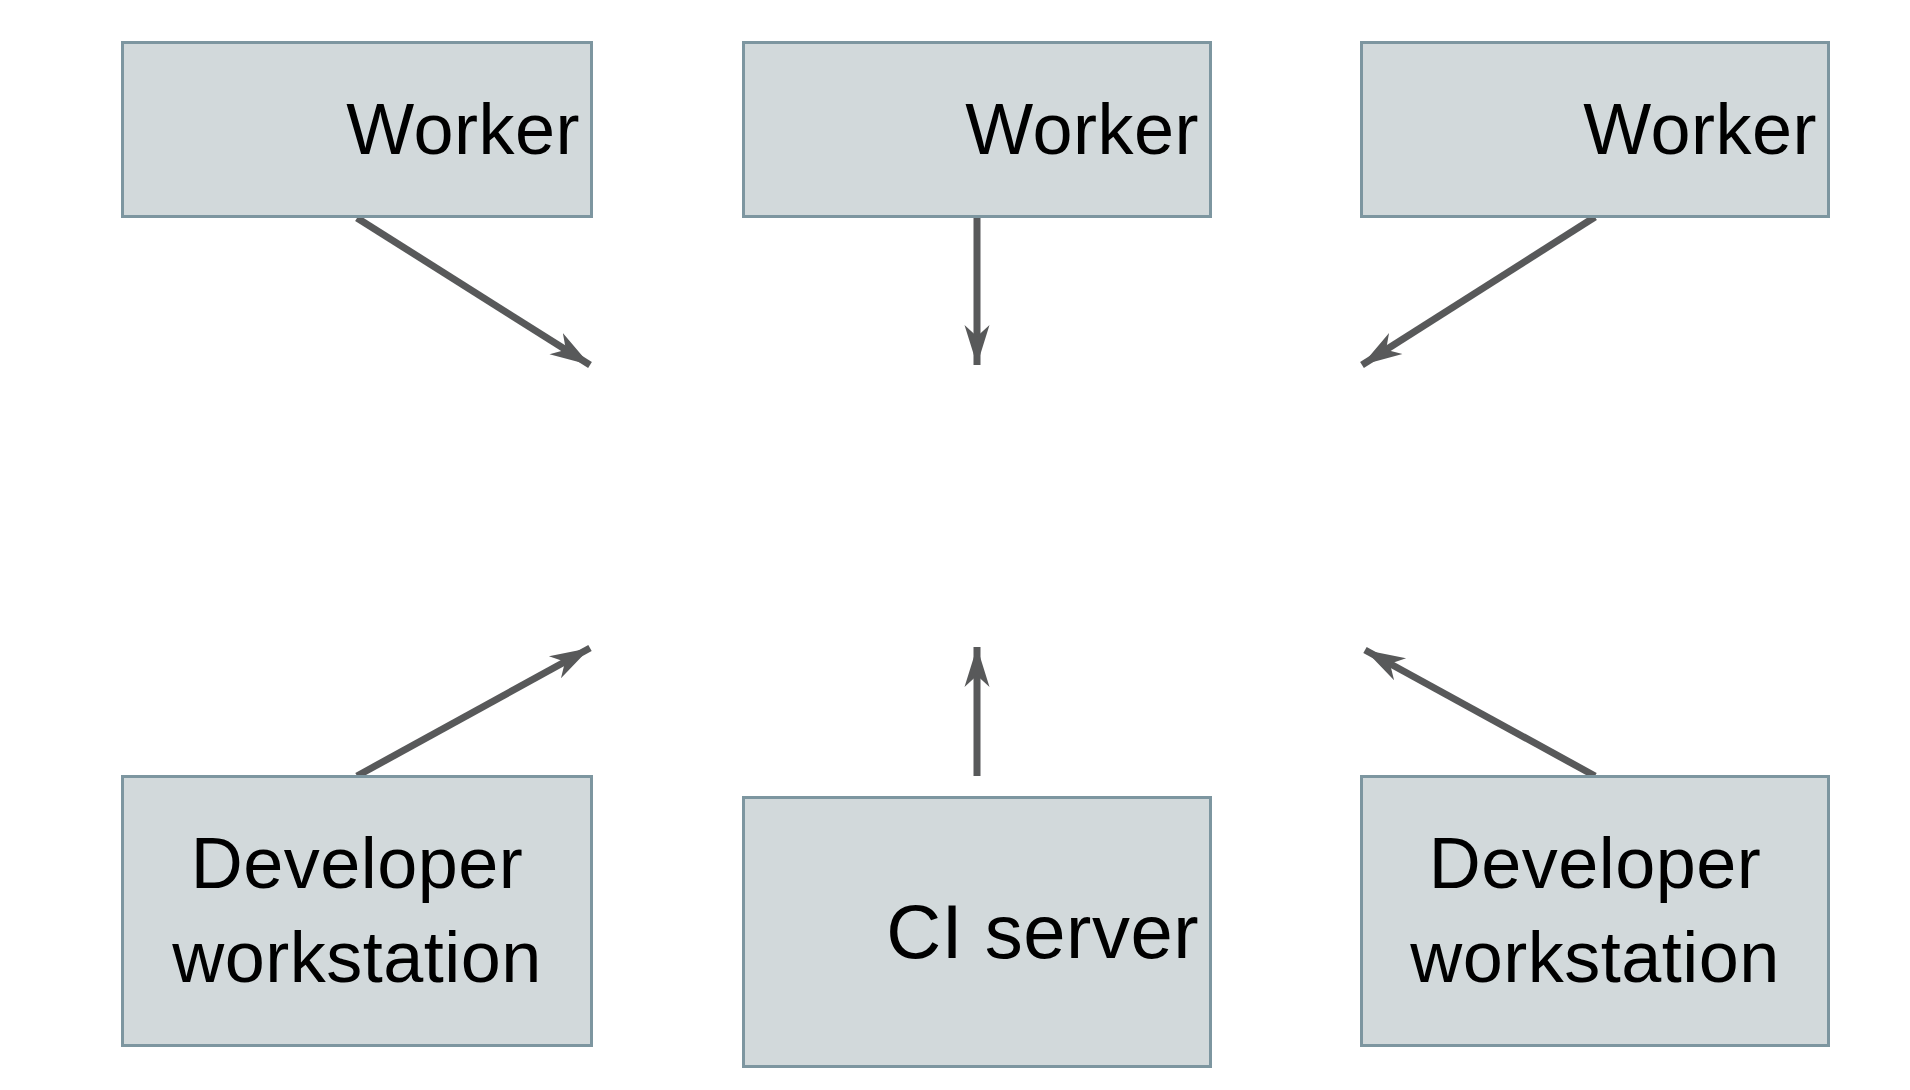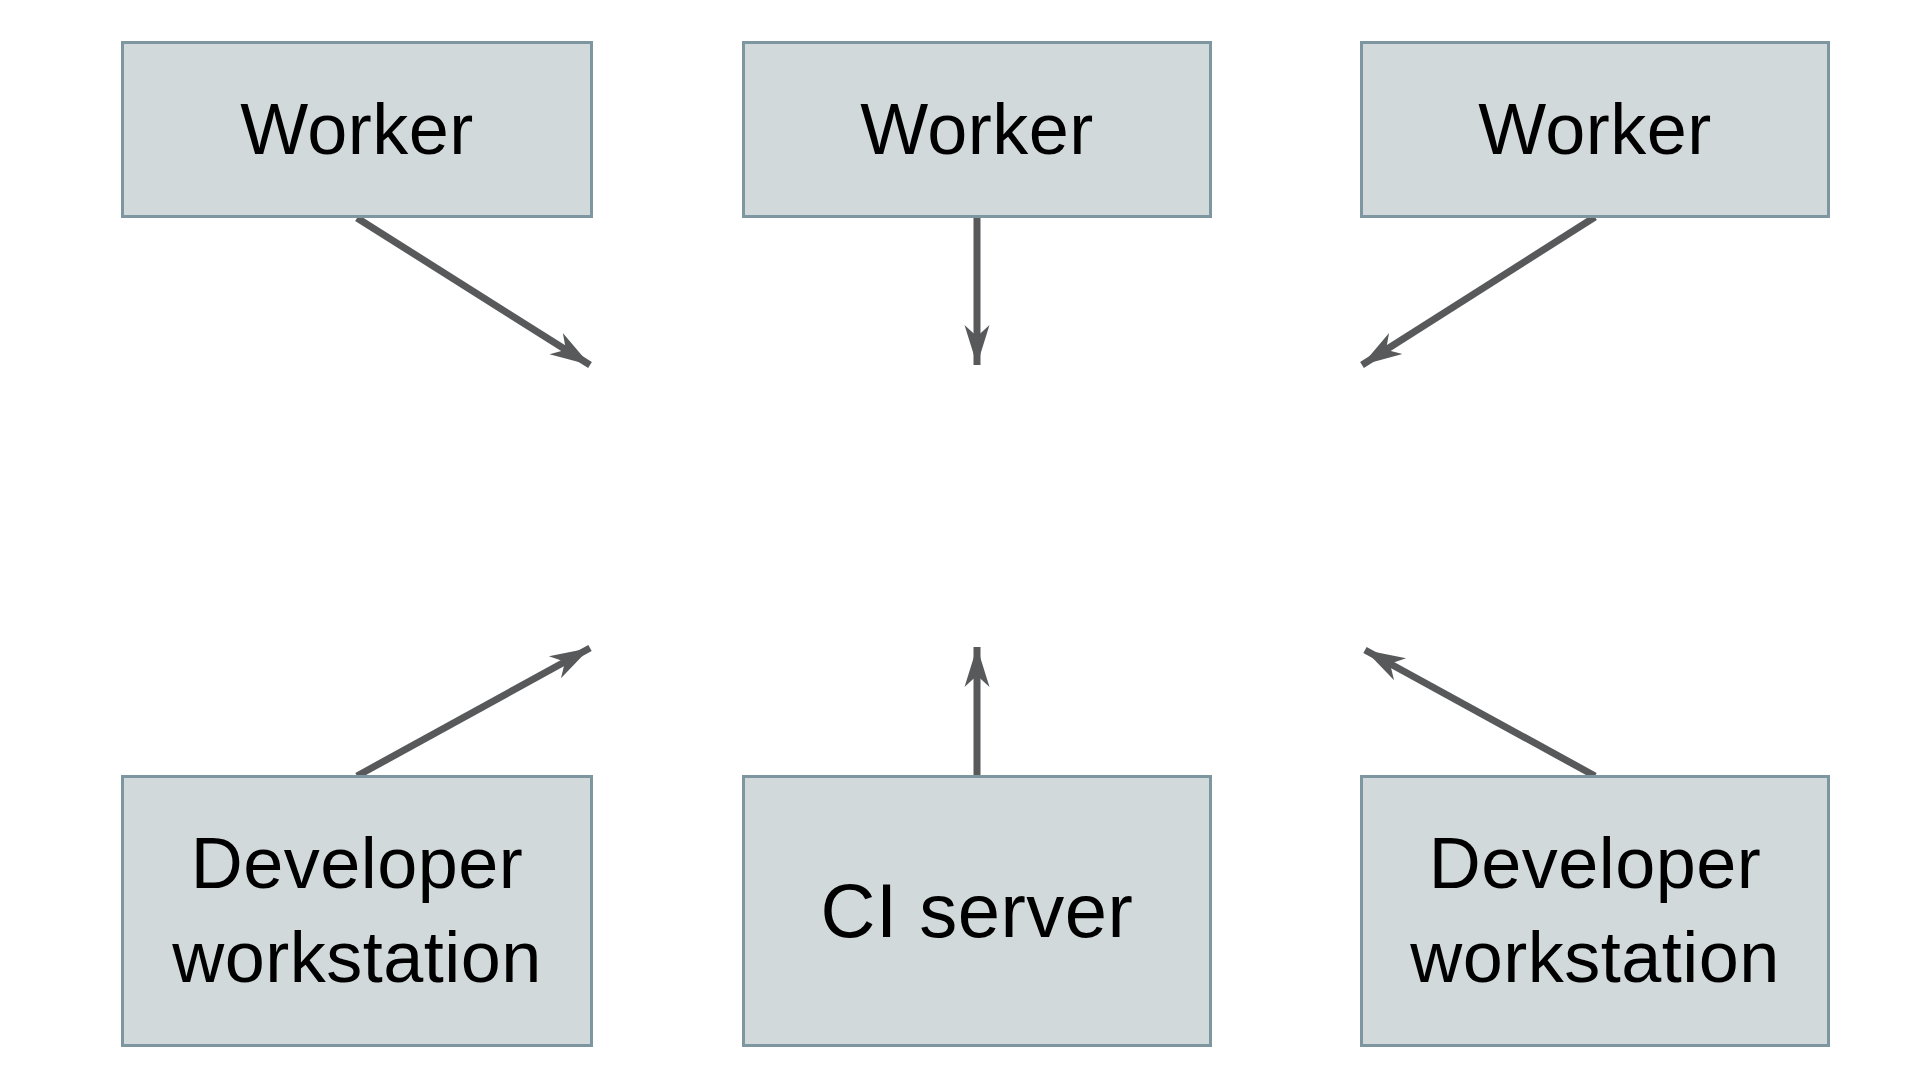--- a/index.html
+++ b/index.html
@@ -23,37 +23,37 @@
     height: 1090px;
     pointer-events: none;
   }
   .node {
     position: absolute;
     box-sizing: border-box;
     background: #d2d9db;
     border: 3px solid #7d96a0;
     display: flex;
     align-items: center;
-    justify-content: center;
+    justify-content: flex-end;
     text-align: center;
     color: #000000;
     font-size: 72px;
     line-height: 1.3;
     letter-spacing: 0.5px;
     padding: 0 10px;
   }
   
   .node.worker-1 { left: 121px;  top: 41px;  width: 472px; height: 177px; }
   .node.worker-2 { left: 742px;  top: 41px;  width: 470px; height: 177px; }
   .node.worker-3 { left: 1360px; top: 41px;  width: 470px; height: 177px; }
   
   .node.build-master { left: 593px; top: 370px; width: 766px; height: 272px; font-size: 76px; }
   
   .node.dev-left  { left: 121px;  top: 775px; width: 472px; height: 272px; }
-  .node.ci-server { left: 742px;  top: 775px; width: 470px; height: 272px; font-size: 76px; }
+  .node.ci-server { left: 742px;  top: 796px; width: 470px; height: 272px; font-size: 76px; }
   .node.dev-right { left: 1360px; top: 775px; width: 470px; height: 272px; }
 </style>
 </head>
 <body>
 
 <div class="canvas">
 
   <svg class="edges-layer" width="1910" height="1090" viewBox="0 0 1910 1090" xmlns="http://www.w3.org/2000/svg">
     <defs>
       <marker id="ah" markerUnits="userSpaceOnUse" markerWidth="42" markerHeight="32" refX="40" refY="15.5" orient="auto">

